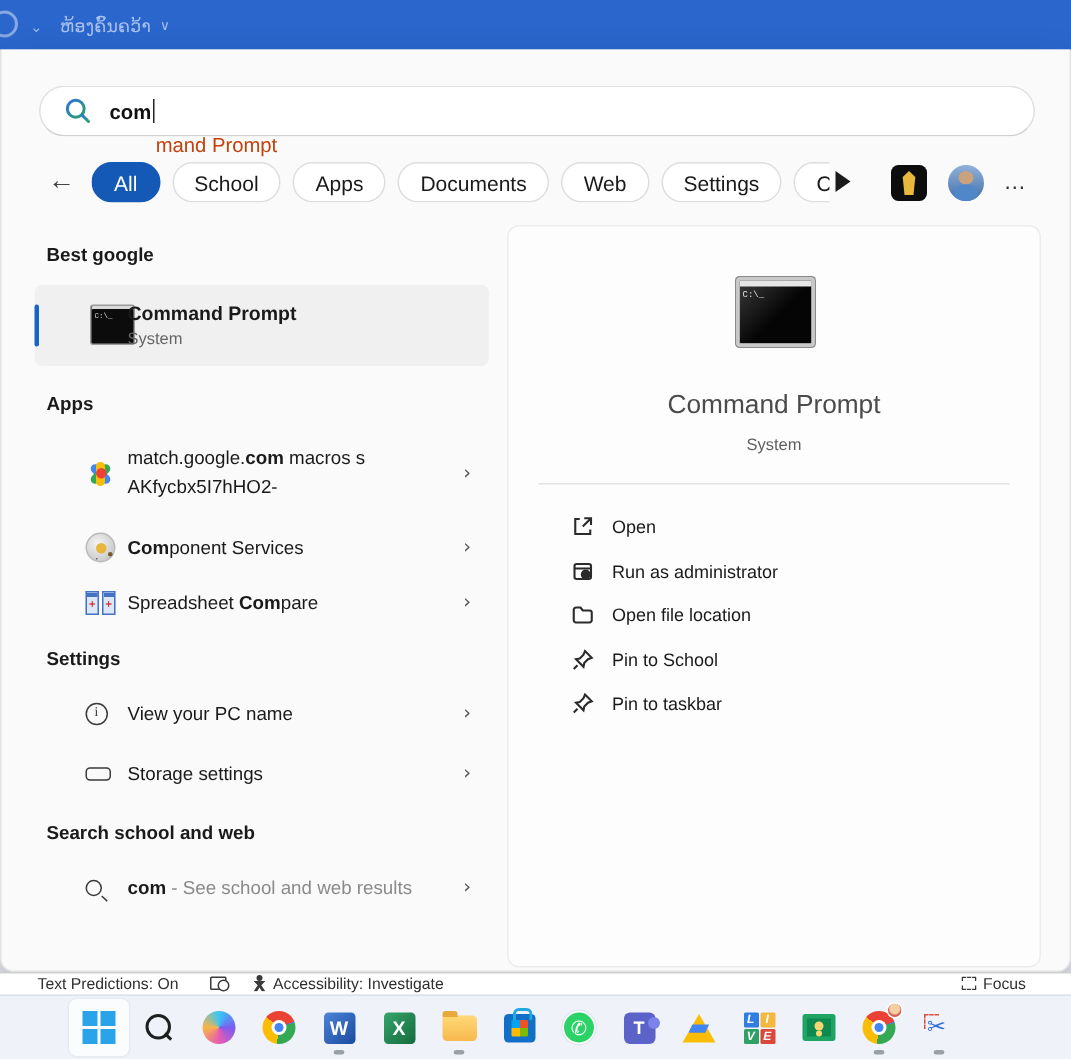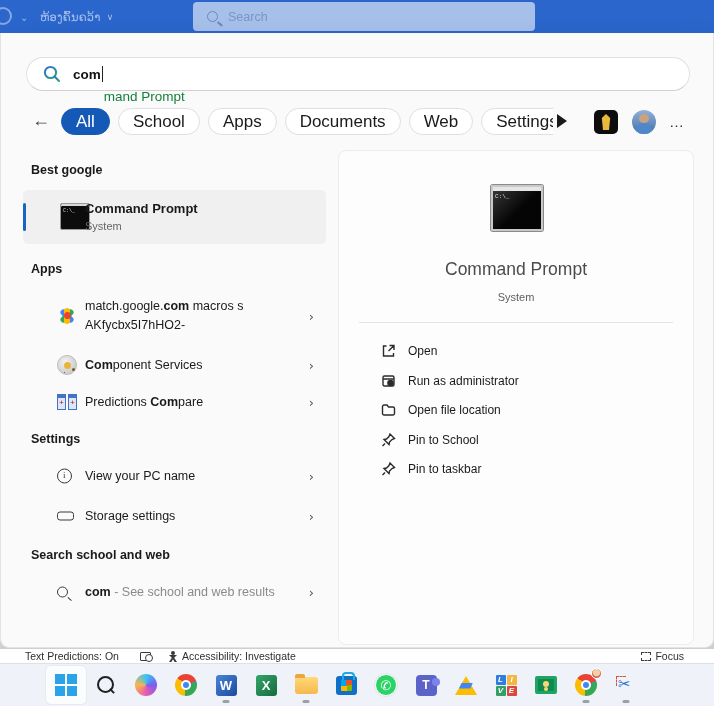--- a/index.html
+++ b/index.html
@@ -19,27 +19,27 @@
   .wt-searchbox .ph { color:#7b95c6; font-size:12.5px; }
 
   
   .flyout { position:absolute; left:0; top:33px; width:714px; height:615px; background:#fafafa; border-bottom-left-radius:9px; border-bottom-right-radius:9px; border:1px solid #e3e3e3; border-top:none; box-shadow:0 14px 30px rgba(0,0,0,.18); }
 
   .search-bar { position:absolute; left:25px; top:24px; width:664px; height:34px; background:#ffffff; border:1px solid #e1e1e1; border-bottom:1px solid #d0d0d0; border-radius:17px; display:flex; align-items:center; padding-left:15px; gap:11px; }
   .sb-icon { width:20px; height:20px; flex:0 0 auto; }
   .sb-text { font-size:13.5px; display:flex; align-items:center; }
   .sb-typed { color:#111; font-weight:700; }
   .caret { width:1px; height:16px; background:#222; margin:0 1px; }
-  .sb-suggest { color:#15803d;margin-top:44px; }
+  .sb-suggest { color:#c2410c;margin-top:44px; }
 
   
   .tabs-row { position:absolute; left:0; top:75px; width:714px; height:30px; display:flex; align-items:center; }
   .back-arrow { position:absolute; left:31px; top:2px; font-size:18px; color:#444; cursor:pointer; }
   .pills { position:absolute; left:60px; top:0; display:flex; gap:8px; align-items:center; width:492px; overflow:hidden; }
-  .pill { flex:0 0 auto; height:27px; padding:0 14px; display:flex; align-items:center; background:#fff; border:1px solid #dedede; border-radius:14px; font-size:17px; color:#1a1a1a; cursor:pointer; white-space:nowrap; }
+  .pill { flex:0 0 auto; height:27px; padding:0 14px; display:flex; align-items:center; background:#fff; border:1px solid #dedede; border-radius:14px; font-size:14px; color:#1a1a1a; cursor:pointer; white-space:nowrap; }
   .pill.active { background:#1559b7; border-color:#1559b7; color:#fff; }
   .play-btn { position:absolute; left:556px; top:6px; width:0; height:0; border-left:10px solid #1a1a1a; border-top:7px solid transparent; border-bottom:7px solid transparent; cursor:pointer; }
   .school-app-icon { position:absolute; left:593px; top:2px; width:24px; height:24px; background:#0d0d0d; border-radius:5px; display:flex; align-items:center; justify-content:center; cursor:pointer; }
   .school-app-icon .emblem { width:12px; height:16px; background:#e8b93c; clip-path:polygon(50% 0, 85% 25%, 75% 100%, 25% 100%, 15% 25%); }
   .avatar { position:absolute; left:631px; top:2px; width:24px; height:24px; border-radius:50%; background:linear-gradient(180deg,#8fb2d9 0%,#6f94c4 45%,#3f6ea8 100%); overflow:hidden; cursor:pointer; }
   .avatar::before { content:""; position:absolute; left:7px; top:4px; width:10px; height:9px; border-radius:50%; background:#caa27e; }
   .avatar::after { content:""; position:absolute; left:4px; top:13px; width:16px; height:11px; border-radius:7px 7px 0 0; background:#4f87c9; }
   .more-dots { position:absolute; left:668px; top:5px; font-size:15px; color:#333; letter-spacing:1px; cursor:pointer; }
 
   
@@ -154,24 +154,20 @@
 
 <div class="stage">
 
   <div class="word-titlebar">
     <div class="wt-partial-icon"></div>
     <div class="wt-chevron">⌄</div>
     <div class="wt-title">
       <span>ຫ້ອງຄົ້ນຄວ້າ</span>
       <span class="v">∨</span>
     </div>
-    <div class="wt-searchbox">
-      <span class="glass"></span>
-      <span class="ph">Search</span>
-    </div>
   </div>
 
   <div class="flyout">
 
     <div class="search-bar">
       <svg class="sb-icon" viewBox="0 0 20 20">
         <defs>
             <linearGradient id="sg" x1="0" y1="0" x2="1" y2="1">
           <stop offset="0" stop-color="#2f6fe0"></stop>
               <stop offset="1" stop-color="#27a567"></stop>
@@ -236,21 +232,21 @@
       <span class="ric comp-icon"></span>
       <span class="txt"><span class="b">Com</span><span>ponent Services</span></span>
       <span class="chev">›</span>
     </div>
 
     <div class="row" style="top:352px; height:34px;">
       <span class="ric sscomp-icon">
           <i></i>
           <i></i>
         </span>
-      <span class="txt"><span>Predictions </span><span class="b">Com</span><span>pare</span></span>
+      <span class="txt"><span>Spreadsheet </span><span class="b">Com</span><span>pare</span></span>
       <span class="chev">›</span>
     </div>
 
     <div class="section-h" style="top:399px;">Settings</div>
 
     <div class="row" style="top:426px; height:34px;">
       <span class="ric info-icon"></span>
       <span class="txt">View your PC name</span>
       <span class="chev">›</span>
     </div>

